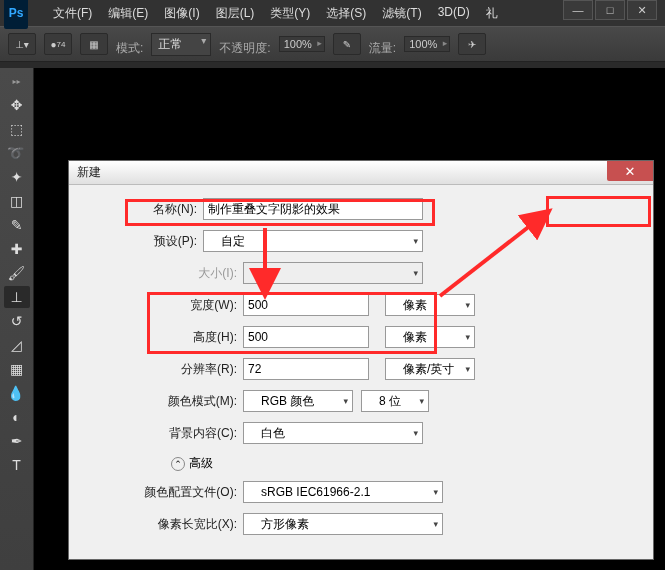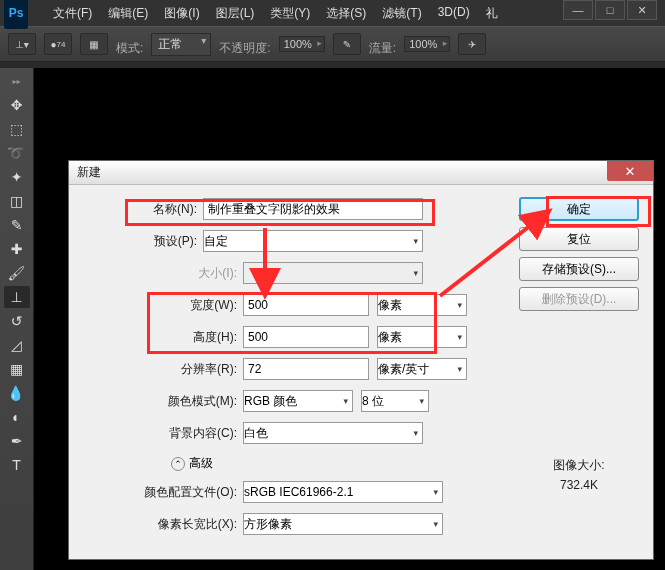--- a/index.html
+++ b/index.html
@@ -39,24 +39,24 @@
 .dlg-body { padding:12px 14px; display:flex; }
 .dlg-left { flex:1; }
 .dlg-right { width:120px; display:flex; flex-direction:column; gap:6px; }
 
 .form-row { display:flex; align-items:center; margin-bottom:8px; height:24px; }
 .form-label { width:120px; text-align:right; font-size:12px; color:#222; padding-right:6px; }
 .form-label.dim { color:#999; }
 .txt-input { border:1px solid #999; background:#fff; font-size:12px; padding:2px 4px; height:22px; }
 .txt-input.wide { width:220px; }
 .txt-input.med { width:126px; }
-.sel { border:1px solid #999; background:#fff; font-size:12px; padding:2px 16px 2px 0; height:22px; position:relative; display:inline-flex; align-items:center; }
+.sel { border:1px solid #999; background:#fff; font-size:12px; padding:2px 16px 2px 17px; height:22px; position:relative; display:inline-flex; align-items:center; }
 .sel::after { content:"▾"; position:absolute; right:4px; font-size:9px; color:#444; }
 .sel.wide { width:220px; }
-.sel.unit { width:90px; margin-left:8px; }
+.sel.unit { width:90px; margin-left:16px; }
 .sel.bit { width:68px; margin-left:8px; }
 
 .btn { background: linear-gradient(#fdfdfd,#e8e8e8); border:1px solid #888; border-radius:3px; font-size:12px; height:24px; display:flex; align-items:center; justify-content:center; cursor:pointer; }
 .btn.primary { border:2px solid #2a9fd6; background: linear-gradient(#e6f5ff,#cdeafc); }
 .btn.disabled { color:#999; }
 
 .adv-toggle { display:flex; align-items:center; gap:4px; font-size:12px; margin:10px 0 8px 88px; }
 .adv-icon { width:14px; height:14px; border:1px solid #888; border-radius:7px; display:flex; align-items:center; justify-content:center; font-size:9px; }
 
 .size-info { text-align:center; font-size:12px; color:#222; margin-top:140px; }
@@ -182,30 +182,20 @@
       </div>
       <div class="form-row">
         <div class="form-label" style="width:160px">颜色配置文件(O):</div>
         <div class="sel" style="width:200px">sRGB IEC61966-2.1</div>
       </div>
       <div class="form-row">
         <div class="form-label" style="width:160px">像素长宽比(X):</div>
         <div class="sel" style="width:200px">方形像素</div>
       </div>
     </div>
-    <div class="dlg-right">
-      <div class="btn primary">确定</div>
-      <div class="btn">复位</div>
-      <div class="btn">存储预设(S)...</div>
-      <div class="btn disabled">删除预设(D)...</div>
-      <div class="size-info">
-        <div>图像大小:</div>
-        <div style="margin-top:4px">732.4K</div>
-      </div>
-    </div>
   </div>
 </div>
 
 <div class="redbox rb1"></div>
 <div class="redbox rb2"></div>
 <div class="redbox rb3"></div>
 
 <div class="arrow" style="left:250px; top:228px;">
 <svg width="30" height="64">
       <defs>

